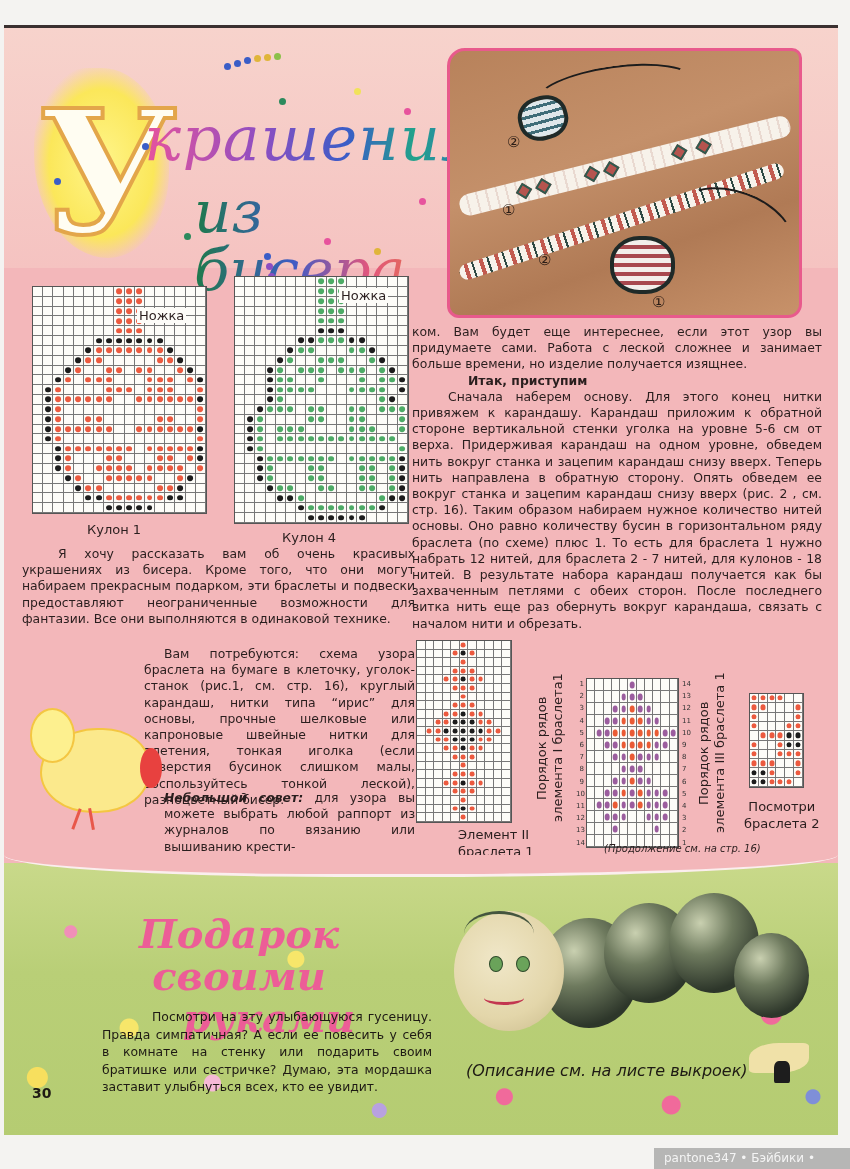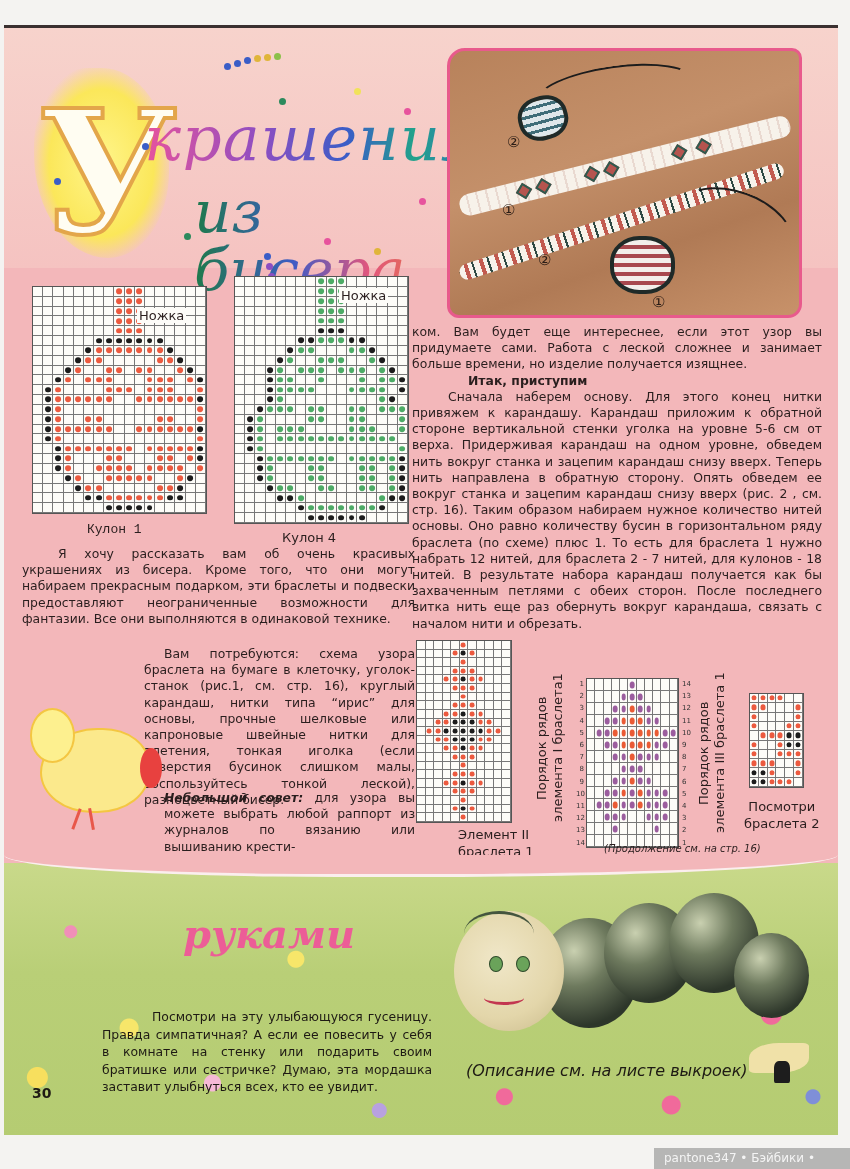--- a/index.html
+++ b/index.html
@@ -567,21 +567,21 @@
       <div class="c k"></div>
       <div class="c k"></div>
       <div class="c k"></div>
       <div class="c"></div>
       <div class="c"></div>
       <div class="c"></div>
       <div class="c"></div>
       <div class="c"></div>
     </div>
   <div class="grid-label" style="left:133px;top:280px;">Ножка</div>
-  <div class="caption" style="left:83px;top:494px;font-family:Liberation Mono, monospace;">Кулон 1</div>
+  <div class="caption" style="left:83px;top:494px;">Кулон 1</div>
 
   <div class="grid" id="grid-p2" style="left: 230px; top: 248px; width: 175px; height: 248px; grid-template-columns: repeat(17, 1fr); grid-template-rows: repeat(25, 1fr);">
       <div class="c"></div>
       <div class="c"></div>
       <div class="c"></div>
       <div class="c"></div>
       <div class="c"></div>
       <div class="c"></div>
       <div class="c"></div>
       <div class="c"></div>
@@ -1525,20 +1525,21 @@
   <div class="caption" style="left:740px;top:770px;line-height:17px;text-align:center;">
     <div>Посмотри</div>
     <div>браслета 2</div>
   </div>
 
   <div class="cont-note" style="left:600px;top:815px;">(Продолжение см. на стр. 16)</div>
 
   <div class="meadow">
     <div class="meadow-wave"></div>
     <div class="gift-title">
+      <div>Подарок своими</div>
       <div style="padding-left:60px">руками</div>
     </div>
     <div class="gift-text">
       <p>Посмотри на эту улыбающуюся гусеницу. Правда симпатичная? А если ее повесить у себя в комнате на стенку или подарить своим братишке или сестричке? Думаю, эта мордашка заставит улыбнуться всех, кто ее увидит.</p>
     </div>
     <div class="page-number">30</div>
 
     <div class="caterpillar">
       <div class="seg" style="left:85px;top:25px;width:100px;height:110px;"></div>
       <div class="seg" style="left:150px;top:10px;width:90px;height:100px;"></div>

